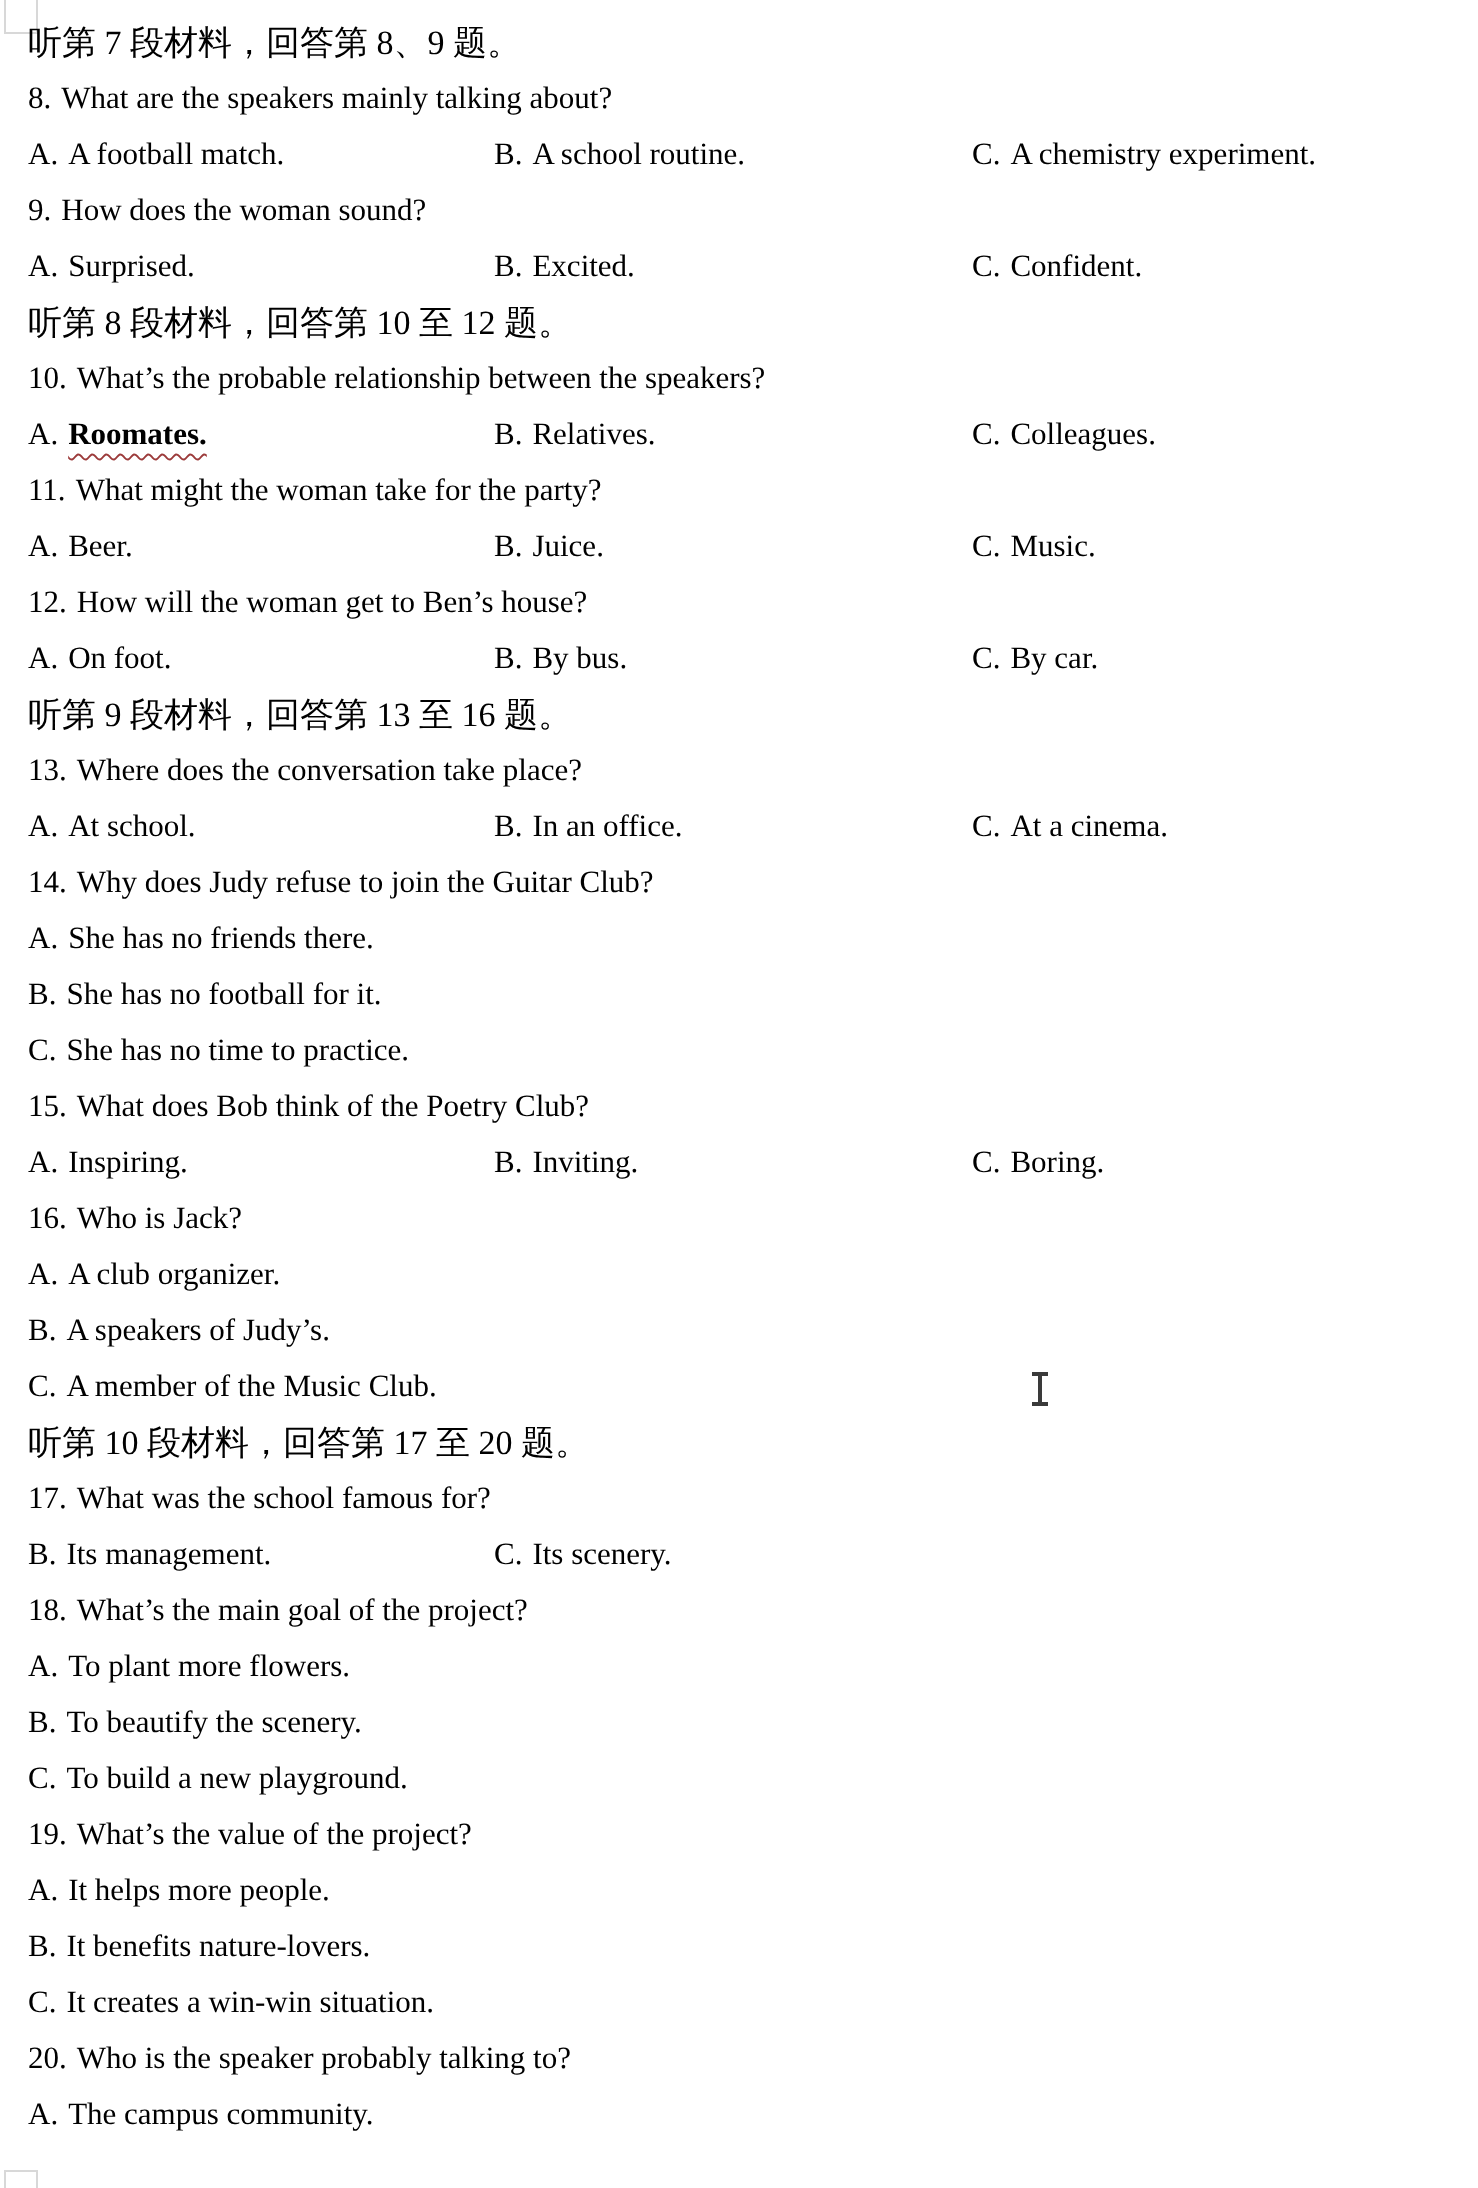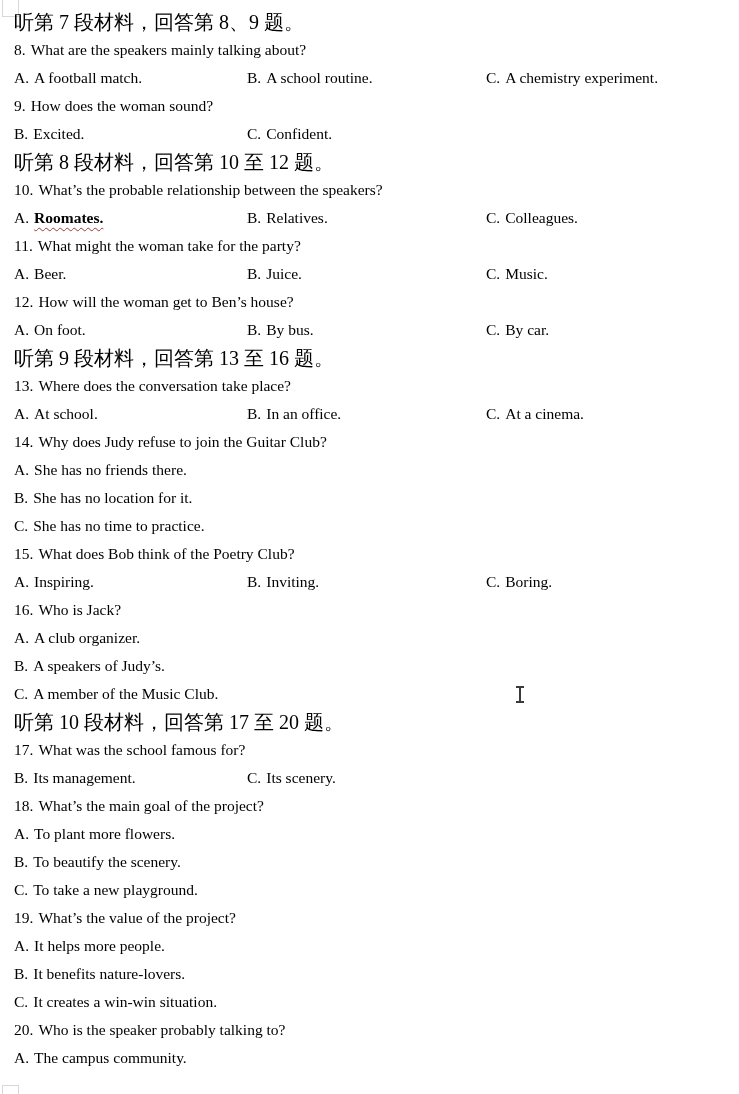--- a/index.html
+++ b/index.html
@@ -16,21 +16,21 @@
     position:absolute; inset:0;
   }
   .content {
     position:absolute; left:14px; top:8px; right:0;
   }
   .line {
     height:28px; line-height:28px;
     white-space:nowrap;
   }
   .heading {
-    font-size:20px;
+    font-size:17px;
   }
   .qnum, .opt-label { margin-right:5px; }
   .options-row {
     display:grid;
     grid-template-columns:233px 239px 1fr;
   }
   .wavy {
     text-decoration-line:underline;
     text-decoration-style:wavy;
     text-decoration-color:var(--squiggle,#9c3b3b);
@@ -71,20 +71,21 @@
   <div class="content">
       <div class="line heading">听第 7 段材料，回答第 8、9 题。</div>
       <div class="line question"><span class="qnum">8.</span><span class="qtext">What are the speakers mainly talking about?</span></div>
       <div class="line options-row">
         <span class="opt-cell"><span class="opt-label">A.</span><span class="opt-text">A football match.</span></span>
         <span class="opt-cell"><span class="opt-label">B.</span><span class="opt-text">A school routine.</span></span>
         <span class="opt-cell"><span class="opt-label">C.</span><span class="opt-text">A chemistry experiment.</span></span>
       </div>
       <div class="line question"><span class="qnum">9.</span><span class="qtext">How does the woman sound?</span></div>
       <div class="line options-row">
+        <span class="opt-cell"><span class="opt-label">A.</span><span class="opt-text">Surprised.</span></span>
         <span class="opt-cell"><span class="opt-label">B.</span><span class="opt-text">Excited.</span></span>
         <span class="opt-cell"><span class="opt-label">C.</span><span class="opt-text">Confident.</span></span>
       </div>
       <div class="line heading">听第 8 段材料，回答第 10 至 12 题。</div>
       <div class="line question"><span class="qnum">10.</span><span class="qtext">What’s the probable relationship between the speakers?</span></div>
       <div class="line options-row">
         <span class="opt-cell"><span class="opt-label">A.</span><span class="opt-text wavy">Roomates.</span></span>
         <span class="opt-cell"><span class="opt-label">B.</span><span class="opt-text">Relatives.</span></span>
         <span class="opt-cell"><span class="opt-label">C.</span><span class="opt-text">Colleagues.</span></span>
       </div>
@@ -102,42 +103,42 @@
       </div>
       <div class="line heading">听第 9 段材料，回答第 13 至 16 题。</div>
       <div class="line question"><span class="qnum">13.</span><span class="qtext">Where does the conversation take place?</span></div>
       <div class="line options-row">
         <span class="opt-cell"><span class="opt-label">A.</span><span class="opt-text">At school.</span></span>
         <span class="opt-cell"><span class="opt-label">B.</span><span class="opt-text">In an office.</span></span>
         <span class="opt-cell"><span class="opt-label">C.</span><span class="opt-text">At a cinema.</span></span>
       </div>
       <div class="line question"><span class="qnum">14.</span><span class="qtext">Why does Judy refuse to join the Guitar Club?</span></div>
       <div class="line option-line"><span class="opt-label">A.</span><span class="opt-text">She has no friends there.</span></div>
-      <div class="line option-line"><span class="opt-label">B.</span><span class="opt-text">She has no location for it.</span></div>
+      <div class="line option-line"><span class="opt-label">B.</span><span class="opt-text">She has no football for it.</span></div>
       <div class="line option-line"><span class="opt-label">C.</span><span class="opt-text">She has no time to practice.</span></div>
       <div class="line question"><span class="qnum">15.</span><span class="qtext">What does Bob think of the Poetry Club?</span></div>
       <div class="line options-row">
         <span class="opt-cell"><span class="opt-label">A.</span><span class="opt-text">Inspiring.</span></span>
         <span class="opt-cell"><span class="opt-label">B.</span><span class="opt-text">Inviting.</span></span>
         <span class="opt-cell"><span class="opt-label">C.</span><span class="opt-text">Boring.</span></span>
       </div>
       <div class="line question"><span class="qnum">16.</span><span class="qtext">Who is Jack?</span></div>
       <div class="line option-line"><span class="opt-label">A.</span><span class="opt-text">A club organizer.</span></div>
       <div class="line option-line"><span class="opt-label">B.</span><span class="opt-text">A speakers of Judy’s.</span></div>
       <div class="line option-line"><span class="opt-label">C.</span><span class="opt-text">A member of the Music Club.</span></div>
       <div class="line heading">听第 10 段材料，回答第 17 至 20 题。</div>
       <div class="line question"><span class="qnum">17.</span><span class="qtext">What was the school famous for?</span></div>
       <div class="line options-row">
         <span class="opt-cell"><span class="opt-label">B.</span><span class="opt-text">Its management.</span></span>
         <span class="opt-cell"><span class="opt-label">C.</span><span class="opt-text">Its scenery.</span></span>
       </div>
       <div class="line question"><span class="qnum">18.</span><span class="qtext">What’s the main goal of the project?</span></div>
       <div class="line option-line"><span class="opt-label">A.</span><span class="opt-text">To plant more flowers.</span></div>
       <div class="line option-line"><span class="opt-label">B.</span><span class="opt-text">To beautify the scenery.</span></div>
-      <div class="line option-line"><span class="opt-label">C.</span><span class="opt-text">To take a new playground.</span></div>
+      <div class="line option-line"><span class="opt-label">C.</span><span class="opt-text">To build a new playground.</span></div>
       <div class="line question"><span class="qnum">19.</span><span class="qtext">What’s the value of the project?</span></div>
       <div class="line option-line"><span class="opt-label">A.</span><span class="opt-text">It helps more people.</span></div>
       <div class="line option-line"><span class="opt-label">B.</span><span class="opt-text">It benefits nature-lovers.</span></div>
       <div class="line option-line"><span class="opt-label">C.</span><span class="opt-text">It creates a win-win situation.</span></div>
       <div class="line question"><span class="qnum">20.</span><span class="qtext">Who is the speaker probably talking to?</span></div>
       <div class="line option-line"><span class="opt-label">A.</span><span class="opt-text">The campus community.</span></div>
     </div>
   <div class="ibeam">
     <span class="bar-top"></span>
     <span class="stem"></span>

